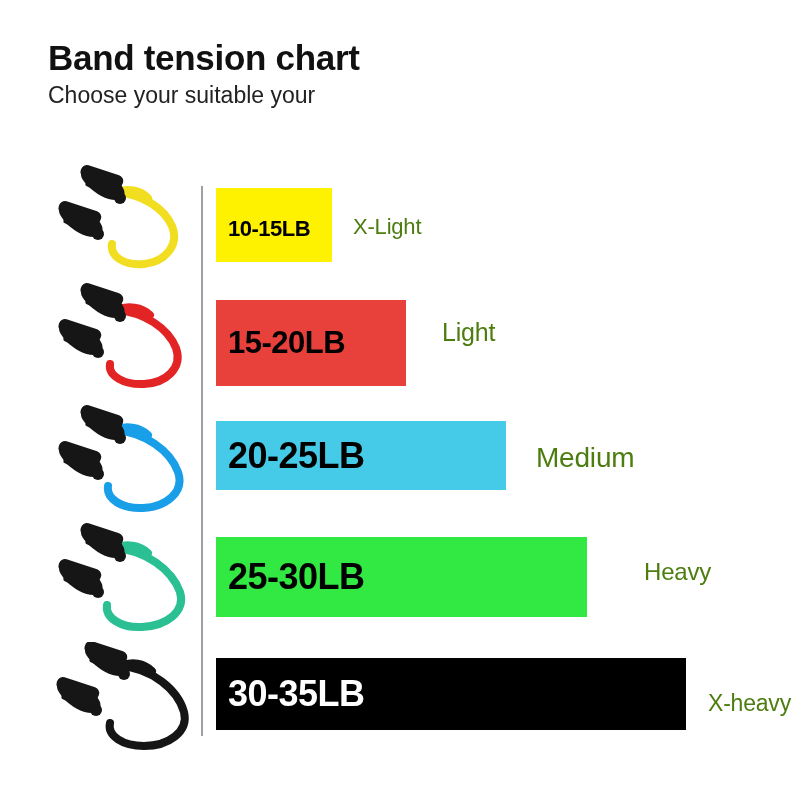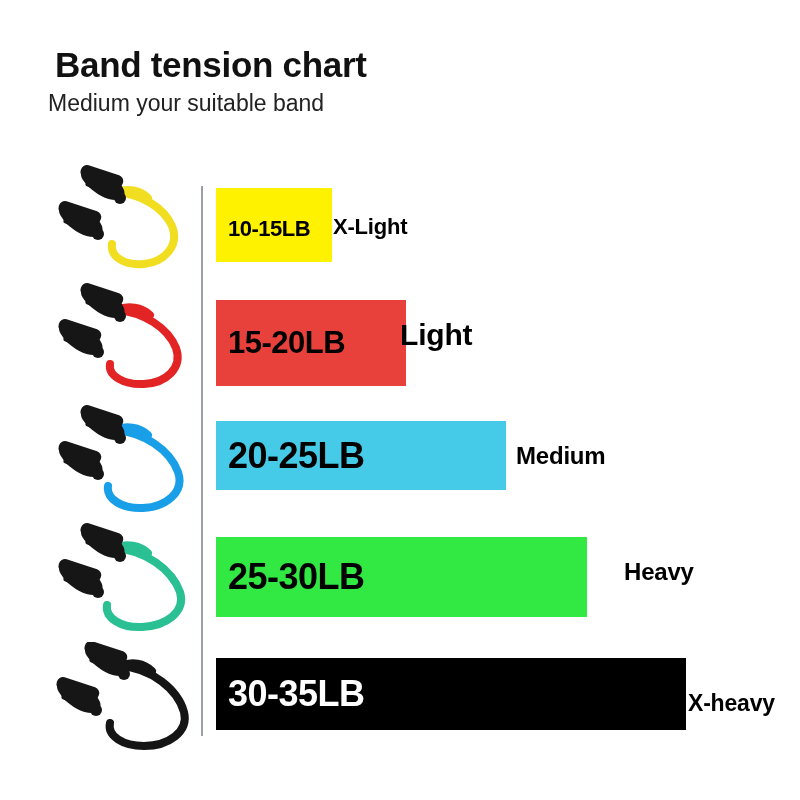--- a/index.html
+++ b/index.html
@@ -27,21 +27,21 @@
     left: 48px;
     top: 40px;
     width: 700px;
   }
   .title {
     font-size: 35px;
     font-weight: bold;
     color: #111111;
     letter-spacing: -0.3px;
     line-height: 1.05;
-    margin: 7px;
+    margin: 0;
     white-space: nowrap;
   }
   .subtitle {
     font-size: 23px;
     font-weight: normal;
     color: #222222;
     margin: 6px 0 0 0;
     line-height: 1.1;
     white-space: nowrap;
   }
@@ -89,34 +89,35 @@
     align-items: center;
   }
   .bar-label {
     font-weight: bold;
     white-space: nowrap;
     padding-left: 12px;
     letter-spacing: -0.5px;
   }
   .tier-label {
     position: absolute;
-    font-weight: bold;
-    color: #000000;
+    font-weight: normal;
+    color: #4d7c0f;
     white-space: nowrap;
     letter-spacing: -0.2px;
+    padding-left: 20px;
   }
 </style>
 </head>
 <body>
 
 <div class="page">
 
   <div class="header">
     <h1 class="title">Band tension chart</h1>
-    <p class="subtitle">Medium your suitable band</p>
+    <p class="subtitle">Choose your suitable your</p>
   </div>
 
   <div class="chart">
 
     <div class="axis-line"></div>
 
     <div class="row" style="top:176px;">
       <div class="band-thumb" style="top:-12px;">
         <svg viewBox="0 0 155 112" xmlns="http://www.w3.org/2000/svg">
           <g fill="none" stroke="#F2DE21" stroke-width="8" stroke-linecap="round">
@@ -160,21 +161,21 @@
           </g>
           <g fill="none" stroke="#161616" stroke-width="5" stroke-linecap="round">
             <path d="M44 20 C56 26 66 30 74 32"></path>
             <path d="M22 57 C34 63 44 67 52 69"></path>
           </g>
         </svg>
       </div>
       <div class="bar" style="top:10px; width:190px; height:86px; background:#E8413C;">
         <span class="bar-label" style="font-size:31px; color:#000000;">15-20LB</span>
       </div>
-      <div class="tier-label" style="left:400px; top:28px; font-size:30px;">Light</div>
+      <div class="tier-label" style="left:422px; top:28px; font-size:25px;">Light</div>
     </div>
 
     <div class="row" style="top:410px;">
       <div class="band-thumb" style="top:-6px;">
         <svg viewBox="0 0 155 112" xmlns="http://www.w3.org/2000/svg">
           <g fill="none" stroke="#199FE8" stroke-width="8" stroke-linecap="round">
             <path d="M70 26 C100 28 126 46 134 68 C141 88 122 103 99 104 C78 105 62 95 64 82"></path>
             <path d="M70 26 C82 21 96 23 104 31"></path>
           </g>
           <g fill="#161616">
@@ -187,21 +188,21 @@
           </g>
           <g fill="none" stroke="#161616" stroke-width="5" stroke-linecap="round">
             <path d="M44 20 C56 26 66 30 74 32"></path>
             <path d="M22 57 C34 63 44 67 52 69"></path>
           </g>
         </svg>
       </div>
       <div class="bar" style="top:11px; width:290px; height:69px; background:#45CBE8;">
         <span class="bar-label" style="font-size:36px; color:#000000;">20-25LB</span>
       </div>
-      <div class="tier-label" style="left:516px; top:32px; font-size:24px;">Medium</div>
+      <div class="tier-label" style="left:516px; top:32px; font-size:28px;">Medium</div>
     </div>
 
     <div class="row" style="top:528px;">
       <div class="band-thumb" style="top:-6px;">
         <svg viewBox="0 0 155 112" xmlns="http://www.w3.org/2000/svg">
           <g fill="none" stroke="#2BBF94" stroke-width="8" stroke-linecap="round">
             <path d="M70 26 C102 28 128 48 136 70 C142 90 122 104 98 105 C77 106 61 96 63 83"></path>
             <path d="M70 26 C82 21 96 23 104 31"></path>
           </g>
           <g fill="#161616">

